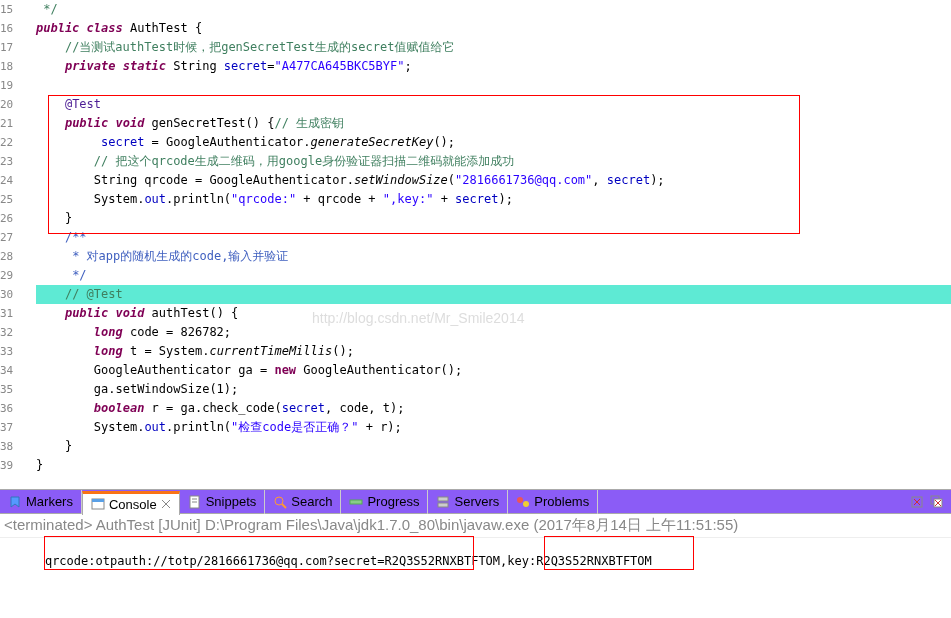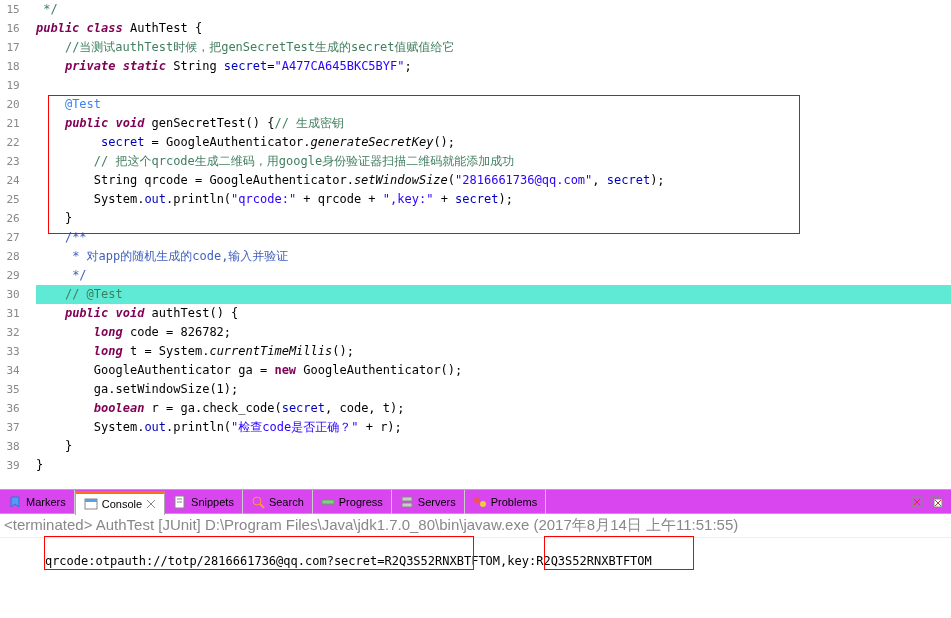--- a/index.html
+++ b/index.html
@@ -1,34 +1,34 @@
 <!DOCTYPE html>
 <html><head>
 <meta charset="utf-8">
 <style>
 * { margin: 0; padding: 0; box-sizing: border-box; }
 body { font-family: Consolas, Monaco, monospace; font-size: 12px; background: #fff; width: 951px; height: 618px; overflow: hidden; position: relative; }
 .editor { display: flex; height: 490px; border-bottom: 1px solid #aaa; overflow: hidden; }
-.gutter { width: 32px; background: #fff; text-align: center; padding-right: 6px; color: #888; font-size: 11px; line-height: 19px; user-select: none; }
+.gutter { width: 32px; background: #fff; text-align: left; padding-right: 6px; color: #888; font-size: 11px; line-height: 19px; user-select: none; }
 .gutter .ln { height: 19px; }
 .code-area { flex: 1; position: relative; line-height: 19px; font-size: 12px; padding-left: 4px; }
 .code-line { height: 19px; white-space: pre; }
 .hl-line { background: #5eead4; }
 .kw { color: #7f0055; font-weight: bold; font-style: italic; }
 .kw2 { color: #7f0055; font-weight: bold; }
 .str { color: #2a00ff; }
 .cmt { color: #3f7f5f; }
 .doc { color: #3f5fbf; }
-.ann { color: #3b82f6; }
+.ann { color: #4c1d95; }
 .fld { color: #0000c0; }
 .mi { font-style: italic; }
 .red-box { position: absolute; border: 1px solid red; pointer-events: none; }
 .watermark { position: absolute; color: #ddd; font-size: 14px; pointer-events: none; font-family: sans-serif; }
 .console-panel { height: 128px; display: flex; flex-direction: column; }
-.tabs-bar { display: flex; align-items: center; height: 24px; border-bottom: 1px solid #aaa; background: #d946ef; font-family: Tahoma, sans-serif; font-size: 11px; }
+.tabs-bar { display: flex; align-items: center; height: 24px; border-bottom: 1px solid #aaa; background: #8b5cf6; font-family: Tahoma, sans-serif; font-size: 13px; }
 .tab { padding: 3px 8px; display: flex; align-items: center; gap: 4px; border-right: 1px solid #ccc; cursor: pointer; height: 24px; }
 .tab.active { background: #fff; border-top: 3px solid #f97316; border-left: 1px solid #aaa; border-right: 1px solid #aaa; position: relative; top: 1px; }
 .tab-icon { width: 14px; height: 14px; display: inline-flex; align-items: center; justify-content: center; }
 .toolbar-right { margin-left: auto; display: flex; gap: 4px; padding-right: 6px; align-items: center; }
 .tool-btn { width: 16px; height: 16px; cursor: pointer; display: inline-flex; align-items: center; justify-content: center; }
 .console-status { padding: 2px 4px; color: #888; font-family: Tahoma, sans-serif; font-size: 15px; border-bottom: 1px solid #eee; }
 .console-out { flex: 1; padding: 2px 16px; font-family: Consolas, monospace; font-size: 12px; white-space: pre; position: relative; }
 svg { display: block; }
 </style>
 </head>
@@ -57,20 +57,21 @@
       <div class="ln">33</div>
       <div class="ln">34</div>
       <div class="ln">35</div>
       <div class="ln">36</div>
       <div class="ln">37</div>
       <div class="ln">38</div>
       <div class="ln">39</div>
     </div>
   <div class="code-area" id="codearea">
     <div class="red-box" style="top:95px;left:16px;width:752px;height:139px;"></div>
+    <div class="watermark" style="top:309px;left:280px;">http://blog.csdn.net/Mr_Smile2014</div>
   <div class="code-line"><span class="cmt"> */</span></div>
       <div class="code-line"><span class="kw">public class</span><span> AuthTest {</span></div>
       <div class="code-line"><span>    </span><span class="cmt">//当测试authTest时候，把genSecretTest生成的secret值赋值给它</span></div>
       <div class="code-line"><span>    </span><span class="kw">private static</span><span> String </span><span class="fld">secret</span><span>=</span><span class="str">"A477CA645BKC5BYF"</span><span>;</span></div>
       <div class="code-line"><span></span></div>
       <div class="code-line"><span>    </span><span class="ann">@Test</span></div>
       <div class="code-line"><span>    </span><span class="kw">public void</span><span> genSecretTest() {</span><span class="cmt">// 生成密钥</span></div>
       <div class="code-line"><span>         </span><span class="fld">secret</span><span> = GoogleAuthenticator.</span><span class="mi">generateSecretKey</span><span>();</span></div>
       <div class="code-line"><span>        </span><span class="cmt">// 把这个qrcode生成二维码，用google身份验证器扫描二维码就能添加成功</span></div>
       <div class="code-line"><span>        String qrcode = GoogleAuthenticator.</span><span class="mi">setWindowSize</span><span>(</span><span class="str">"2816661736@qq.com"</span><span>, </span><span class="fld">secret</span><span>);</span></div>

